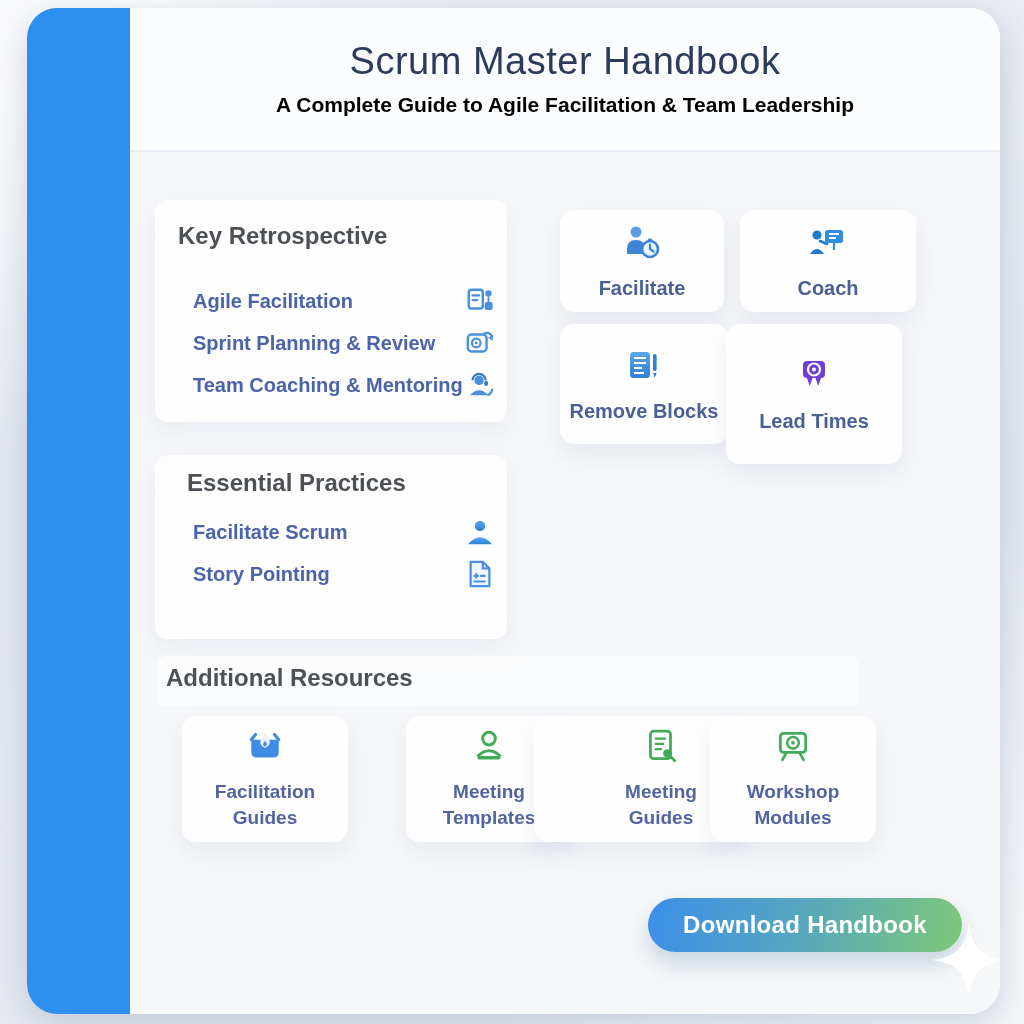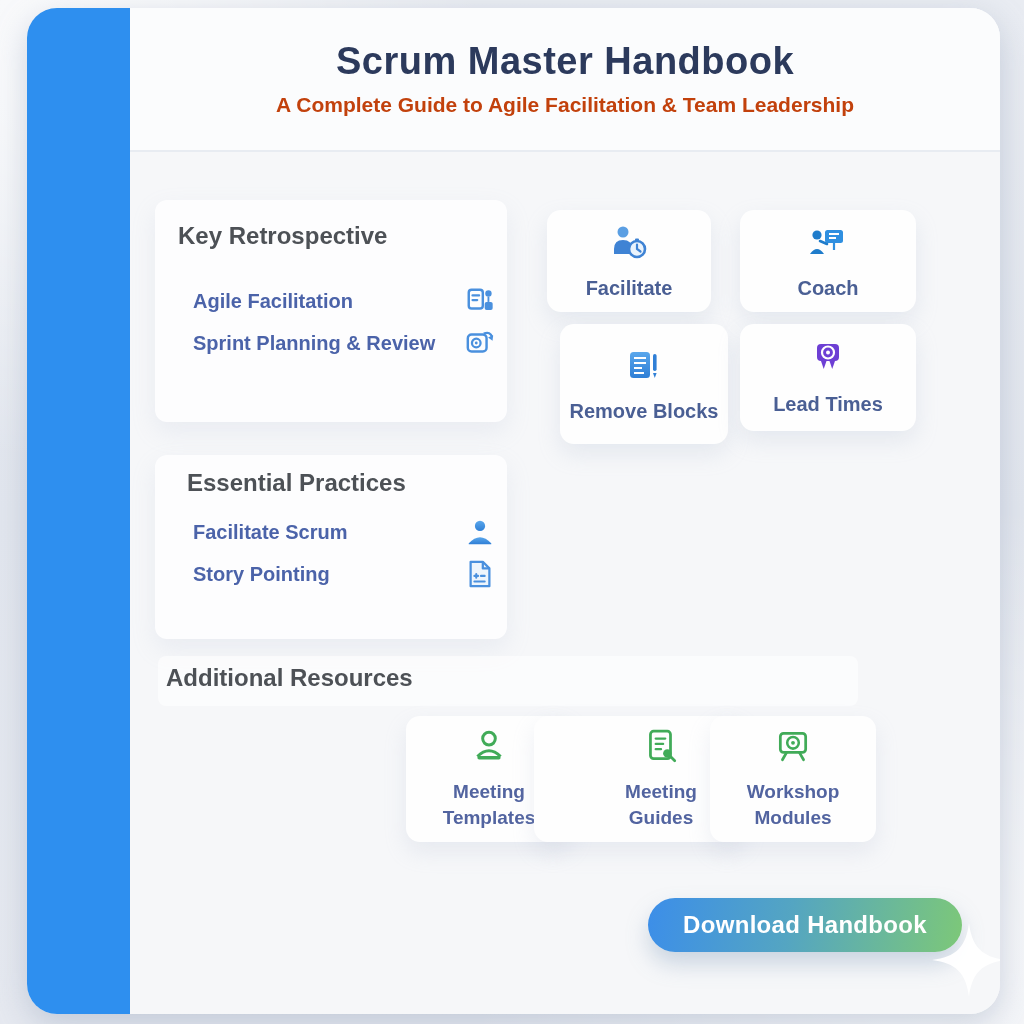--- a/index.html
+++ b/index.html
@@ -18,22 +18,22 @@
     box-shadow: 0 10px 32px rgba(140,155,180,.40);
     background: #f6f7f9;
   }
   .sidebar { width: 103px; flex: 0 0 103px; background: #2e8fef; }
   .main { position: relative; flex: 1; background: #f6f7f9; }
 
   .header {
     position: absolute; left: 0; top: 0; right: 0; height: 142px;
     background: #fbfcfd; border-bottom: 2px solid #e8ecf2; text-align: center;
   }
-  .title { margin: 0; padding-top: 32px; font-size: 38px; font-weight: 700; color: #2c3a5c; letter-spacing: .5px; }
-  .subtitle { margin: 0; padding-top: 10px; font-size: 21px; font-weight: 600; color: #c2410c; }
+  .title { margin: 0; padding-top: 32px; font-size: 38px; font-weight: 400; color: #2c3a5c; letter-spacing: .5px; }
+  .subtitle { margin: 0; padding-top: 10px; font-size: 21px; font-weight: 600; color: #000000; }
 
   .panel-card {
     position: absolute; background: #fdfdfe; border-radius: 12px;
     box-shadow: 0 10px 24px rgba(170,180,205,.16);
   }
   .card-kc { left: 25px; top: 192px; width: 352px; height: 222px; }
   .card-ep { left: 25px; top: 447px; width: 352px; height: 184px; }
 
   .section-h { position: absolute; font-size: 24px; font-weight: 700; color: #4d5156; }
   .kc-h { left: 23px; top: 22px; }
@@ -48,24 +48,24 @@
   }
   .li-label { font-size: 20px; font-weight: 700; color: #4b63a9; white-space: nowrap; }
   .li-icon { display: flex; align-items: center; }
 
   .skill-card {
     position: absolute; background: #fefefe; border-radius: 14px;
     box-shadow: 0 10px 22px rgba(170,180,205,.22);
     display: flex; flex-direction: column; align-items: center; justify-content: center; gap: 10px;
     cursor: pointer;
   }
-  .sc-facilitate { left: 417px; top: 202px; width: 164px; height: 102px; align-items: center; }
+  .sc-facilitate { left: 430px; top: 202px; width: 164px; height: 102px; align-items: center; }
   .sc-coach      { left: 610px; top: 202px; width: 176px; height: 102px; }
   .sc-remove     { left: 430px; top: 316px; width: 168px; height: 120px; }
-  .sc-lead       { left: 610px; top: 316px; width: 176px; height: 107px; }
+  .sc-lead       { left: 596px; top: 316px; width: 176px; height: 140px; }
   .sc-label { font-size: 20px; font-weight: 700; color: #4a5f94; }
 
   .ar-band {
     position: absolute; left: 28px; top: 648px; width: 700px; height: 50px;
     background: rgba(255,255,255,.6); border-radius: 8px;
   }
   .ar-h { left: 36px; top: 656px; }
 
   .res-card {
     position: absolute; top: 708px; width: 166px; height: 126px;
@@ -122,20 +122,32 @@
           </div>
           <div class="list-item">
             <span class="li-label">Sprint Planning &amp; Review</span>
             <span class="li-icon">
               <svg width="30" height="30" viewBox="0 0 32 32">
                 <rect x="3" y="7" width="20" height="18" rx="4" fill="none" stroke="#4a90de" stroke-width="2.6"></rect>
                 <circle cx="12" cy="16" r="4.6" fill="none" stroke="#4a90de" stroke-width="2.4"></circle>
                 <circle cx="12" cy="16" r="1.5" fill="#4a90de"></circle>
                 <path d="M20 6 q7 -3 9 4" fill="none" stroke="#4a90de" stroke-width="2.4"></path>
                 <polygon points="30,7.5 29.4,13.5 24.6,10" fill="#4a90de"></polygon>
+              </svg>
+            </span>
+          </div>
+          <div class="list-item">
+            <span class="li-label">Team Coaching &amp; Mentoring</span>
+            <span class="li-icon">
+              <svg width="30" height="30" viewBox="0 0 32 32">
+                <circle cx="15" cy="11" r="5" fill="#4a90de"></circle>
+                <path d="M5 27 q10 -11 20 0 z" fill="#4a90de"></path>
+                <path d="M8 11 a7 7 0 0 1 14 0" fill="none" stroke="#3577c8" stroke-width="2.4"></path>
+                <rect x="20.5" y="11.5" width="4" height="5.5" rx="2" fill="#3577c8"></rect>
+                <path d="M24 27 q5 -2 5 -7" stroke="#4a90de" stroke-width="2.4" fill="none"></path>
               </svg>
             </span>
           </div>
         </div>
       </div>
 
       <div class="skill-card sc-facilitate">
         <span>
           <svg width="40" height="40" viewBox="0 0 40 40">
             <circle cx="14" cy="9" r="5.5" fill="#5b9fe3"></circle>
@@ -227,20 +239,31 @@
                 <line x1="10" y1="24" x2="21" y2="24" stroke="#4a90de" stroke-width="2.2" stroke-linecap="round"></line>
               </svg>
             </span>
           </div>
         </div>
       </div>
 
       <div class="ar-band"></div>
       <div class="section-h ar-h">Additional Resources</div>
 
+      <div class="res-card rc-0">
+        <span>
+          <svg width="38" height="38" viewBox="0 0 36 36">
+            <path d="M5 12 v12 q0 5 5 5 h16 q5 0 5 -5 v-12" fill="#3f8ce6"></path>
+            <path d="M5 12 l4 -5 M31 12 l-4 -5" stroke="#3f8ce6" stroke-width="3" stroke-linecap="round" fill="none"></path>
+            <path d="M18 6 c5 6.5 7 10 0 14 c-7 -4 -5 -7.5 0 -14" fill="#eaf3fc"></path>
+            <path d="M18 13 c2 2.5 2.7 4 0 5.6 c-2.7 -1.6 -2 -3.1 0 -5.6" fill="#3f8ce6"></path>
+          </svg>
+        </span>
+        <span class="rc-label">Facilitation Guides</span>
+      </div>
 
       <div class="res-card rc-1">
         <span>
           <svg width="38" height="38" viewBox="0 0 36 36">
             <circle cx="18" cy="11" r="6" fill="none" stroke="#41ab58" stroke-width="2.8"></circle>
             <path d="M7 28 q11 -11 22 0" fill="none" stroke="#41ab58" stroke-width="2.8"></path>
             <rect x="7" y="27.5" width="22" height="3.4" rx="1.7" fill="#41ab58"></rect>
           </svg>
         </span>
         <span class="rc-label">Meeting Templates</span>

